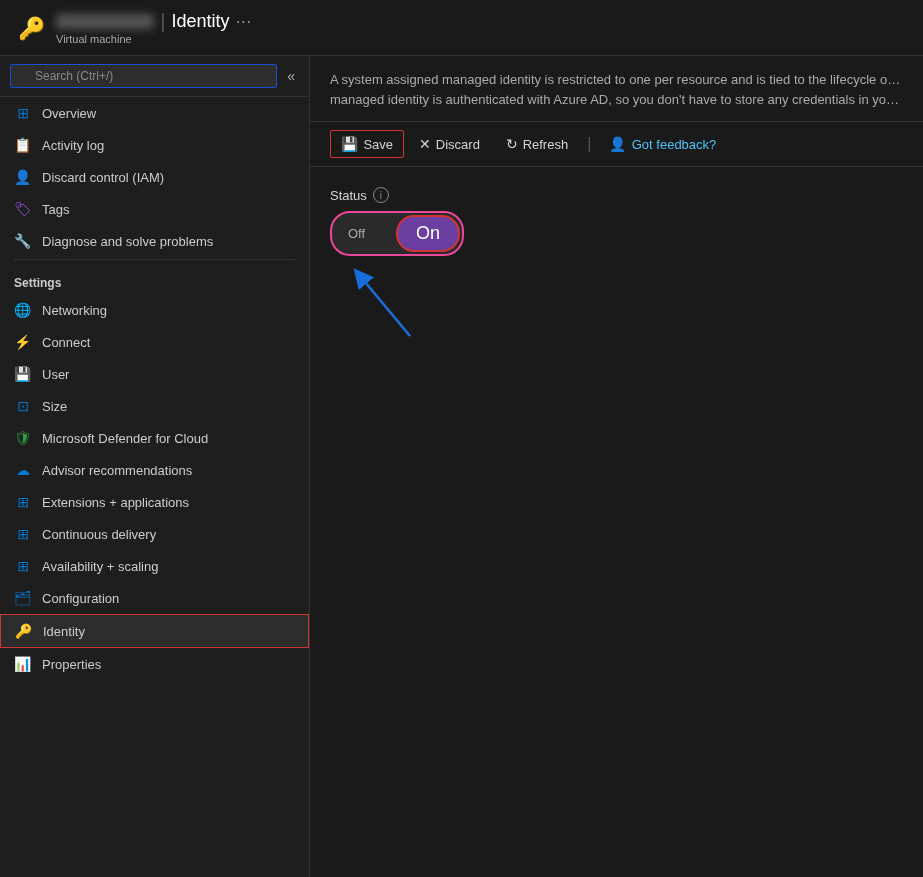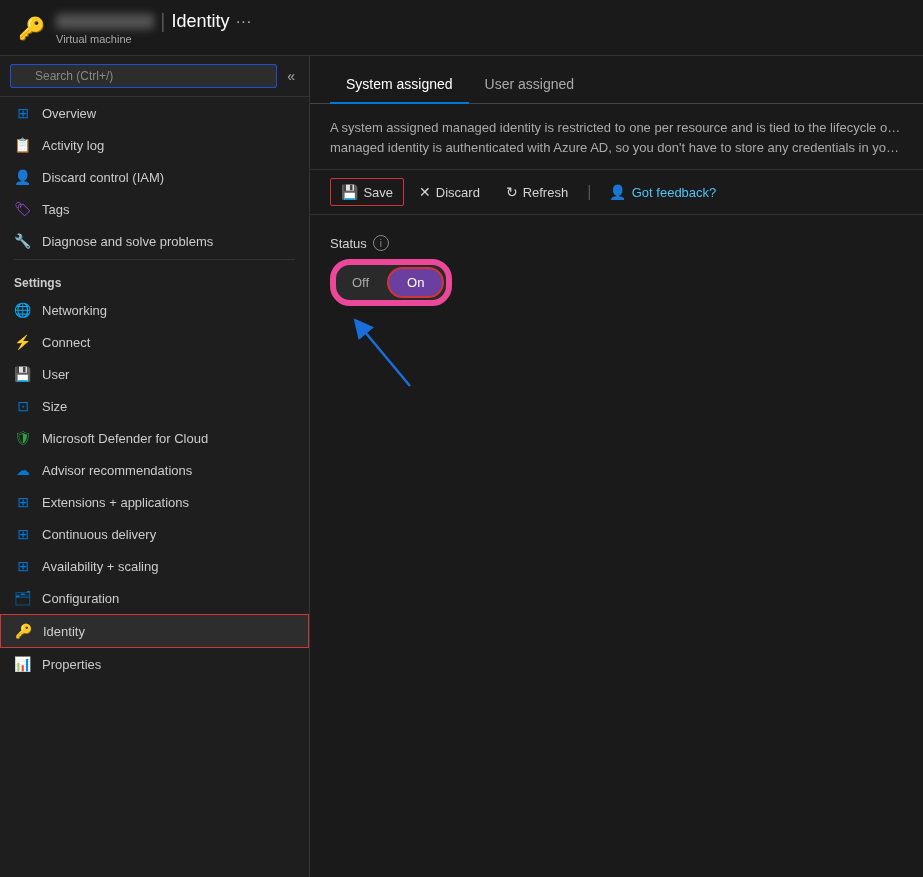--- a/index.html
+++ b/index.html
@@ -248,34 +248,35 @@
     .toggle-container {
       display: flex;
       align-items: center;
       gap: 0;
     }
     .toggle-wrapper {
       display: flex;
       background: #2a2a2a;
       border-radius: 20px;
       overflow: hidden;
-      border: 6px solid #ec4899;
+      border: 2px solid #ec4899;
+      gap: 13px;
     }
     .toggle-off {
       padding: 6px 16px;
       color: #aaa;
       font-size: 13px;
       cursor: pointer;
       background: transparent;
       border: none;
     }
     .toggle-on {
       padding: 6px 18px;
       color: #fff;
-      font-size: 13px;
+      font-size: 18px;
       cursor: pointer;
       background: #6b3fa0;
       border: 2px solid #d13438;
       border-radius: 18px;
       margin: 2px;
     }
 
     
     .arrow-container {
       position: relative;
@@ -429,24 +430,20 @@
       <div class="nav-item">
         <span class="nav-icon icon-properties">📊</span>
         <span>Properties</span>
       </div>
 
     </div>
   </div>
 
   <div class="content">
 
-    <div class="tabs">
-      <div class="tab active">System assigned</div>
-      <div class="tab">User assigned</div>
-    </div>
 
     <div class="description">
       <span>A system assigned managed identity is restricted to one per resource and is tied to the lifecycle of this resource. A</span><br>
       <span>managed identity is authenticated with Azure AD, so you don't have to store any credentials in your code.</span>
     </div>
 
     <div class="toolbar">
       <button class="toolbar-btn">
         <span style="font-size:14px;">💾</span>
         <span>Save</span>

